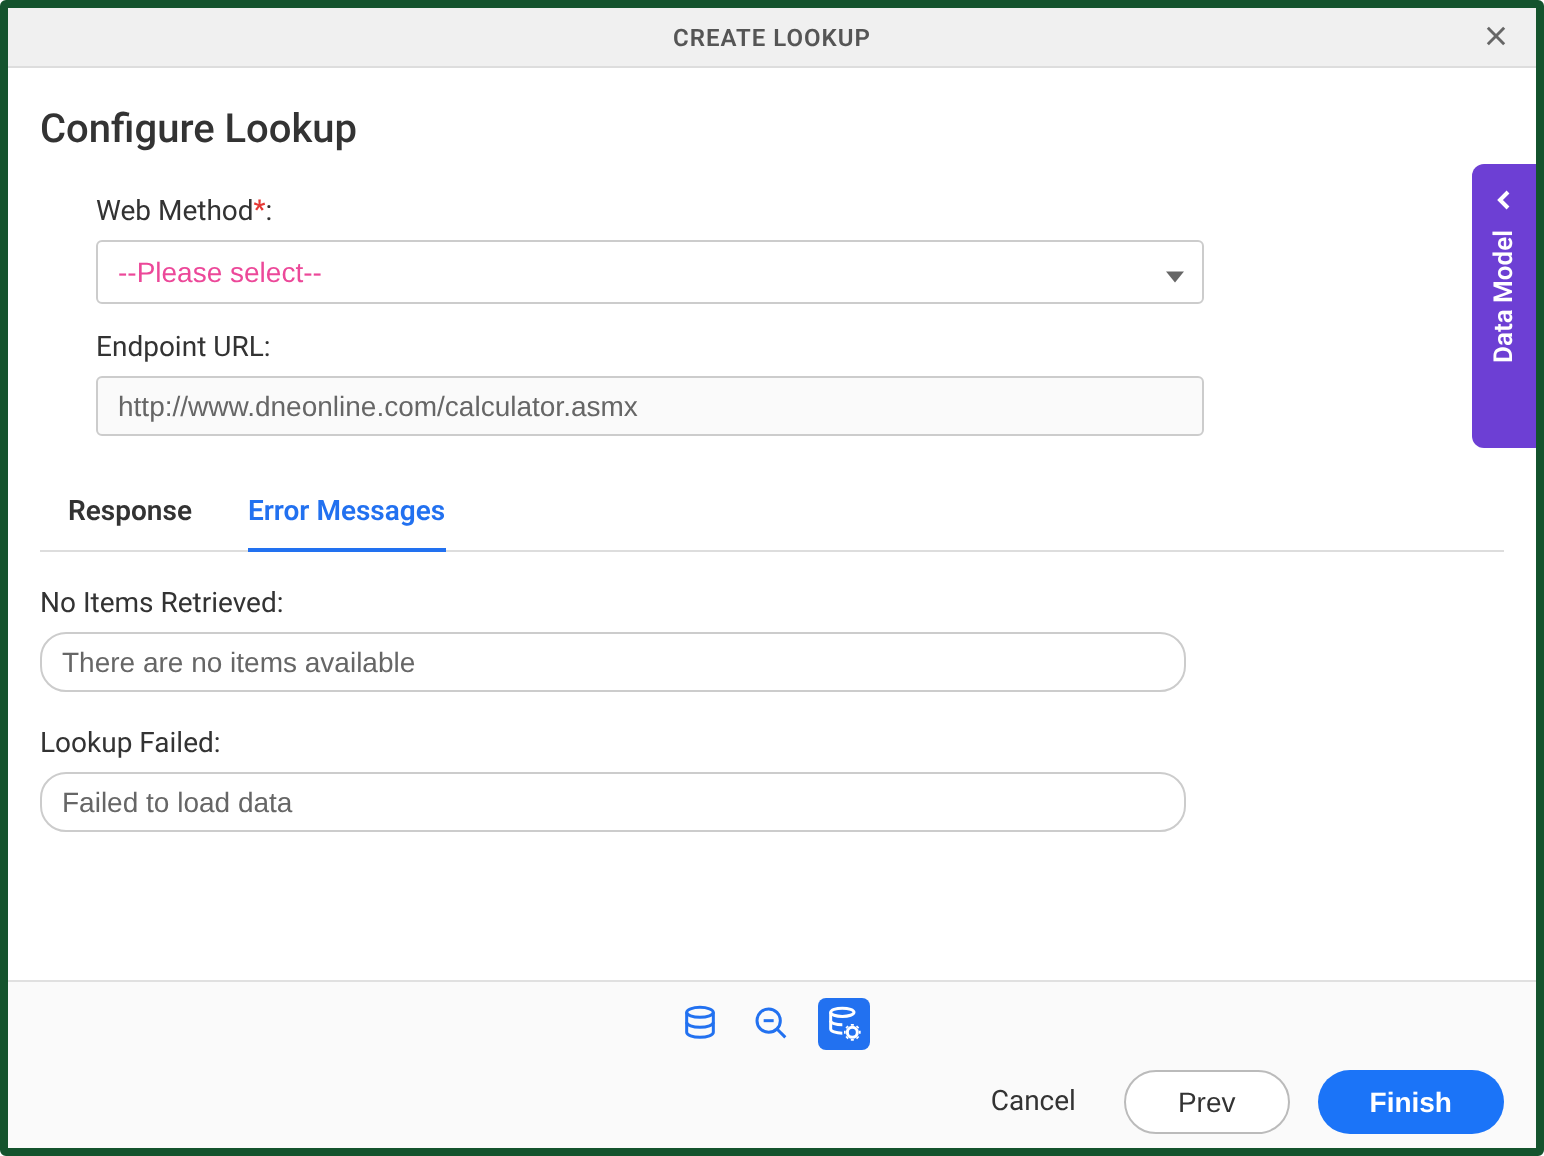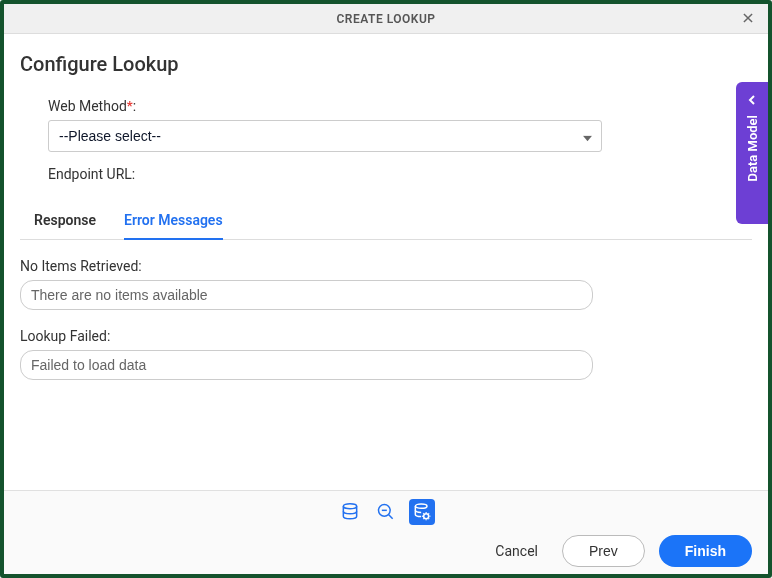--- a/index.html
+++ b/index.html
@@ -14,21 +14,21 @@
 
 .modal-body { flex: 1; padding: 18px 16px 0 16px; overflow: auto; }
 
 .page-title { font-size: 20px; font-weight: 500; color: #333; margin-bottom: 22px; }
 
 .form-section { padding-left: 28px; padding-right: 150px; }
 .form-group { margin-bottom: 14px; }
 .form-label { font-size: 14px; color: #333; margin-bottom: 6px; display: block; }
 .required-star { color: #e53935; font-weight: bold; vertical-align: top; font-size: 13px; }
 .select-wrap { position: relative; width: 100%; }
-.select-input { width: 100%; height: 32px; border: 1px solid #ccc; border-radius: 3px; padding: 0 28px 0 10px; font-size: 14px; color: #0f172a; background: #fff; appearance: none; outline: none; }
+.select-input { width: 100%; height: 32px; border: 1px solid #ccc; border-radius: 3px; padding: 0 28px 0 10px; font-size: 14px; color: #ec4899; background: #fff; appearance: none; outline: none; }
 .select-caret { position: absolute; right: 10px; top: 50%; transform: translateY(-50%); pointer-events: none; color: #666; }
 .text-input { width: 100%; height: 30px; border: 1px solid #ccc; border-radius: 3px; padding: 0 10px; font-size: 14px; color: #666; background: #fafafa; outline: none; }
 
 .tabs { display: flex; gap: 28px; border-bottom: 1px solid #ddd; margin: 20px 0 18px 0; padding-left: 14px; }
 .tab { font-size: 14px; font-weight: 600; color: #333; padding: 10px 0; cursor: pointer; border-bottom: 2px solid transparent; margin-bottom: -1px; }
 .tab.active { color: #2271f0; border-bottom-color: #2271f0; }
 
 .msg-group { margin-bottom: 18px; }
 .msg-label { font-size: 14px; color: #333; margin-bottom: 6px; display: block; }
 .msg-input { width: 573px; height: 30px; border: 1px solid #ccc; border-radius: 13px; padding: 0 10px; font-size: 14px; color: #666; outline: none; }
@@ -76,20 +76,21 @@
           <span class="select-caret">
             <svg width="9" height="6" viewBox="0 0 10 6">
                 <path d="M0 0 L5 6 L10 0 Z" fill="currentColor"></path>
               </svg>
           </span>
         </div>
       </div>
 
       <div class="form-group">
         <label class="form-label">Endpoint URL:</label>
+        <input class="text-input" readonly="" value="http://www.dneonline.com/calculator.asmx" style="">
       </div>
     </div>
 
     <div class="tabs">
       <div class="tab">Response</div>
       <div class="tab active">Error Messages</div>
     </div>
 
     <div class="msg-group">
       <label class="msg-label">No Items Retrieved:</label>

